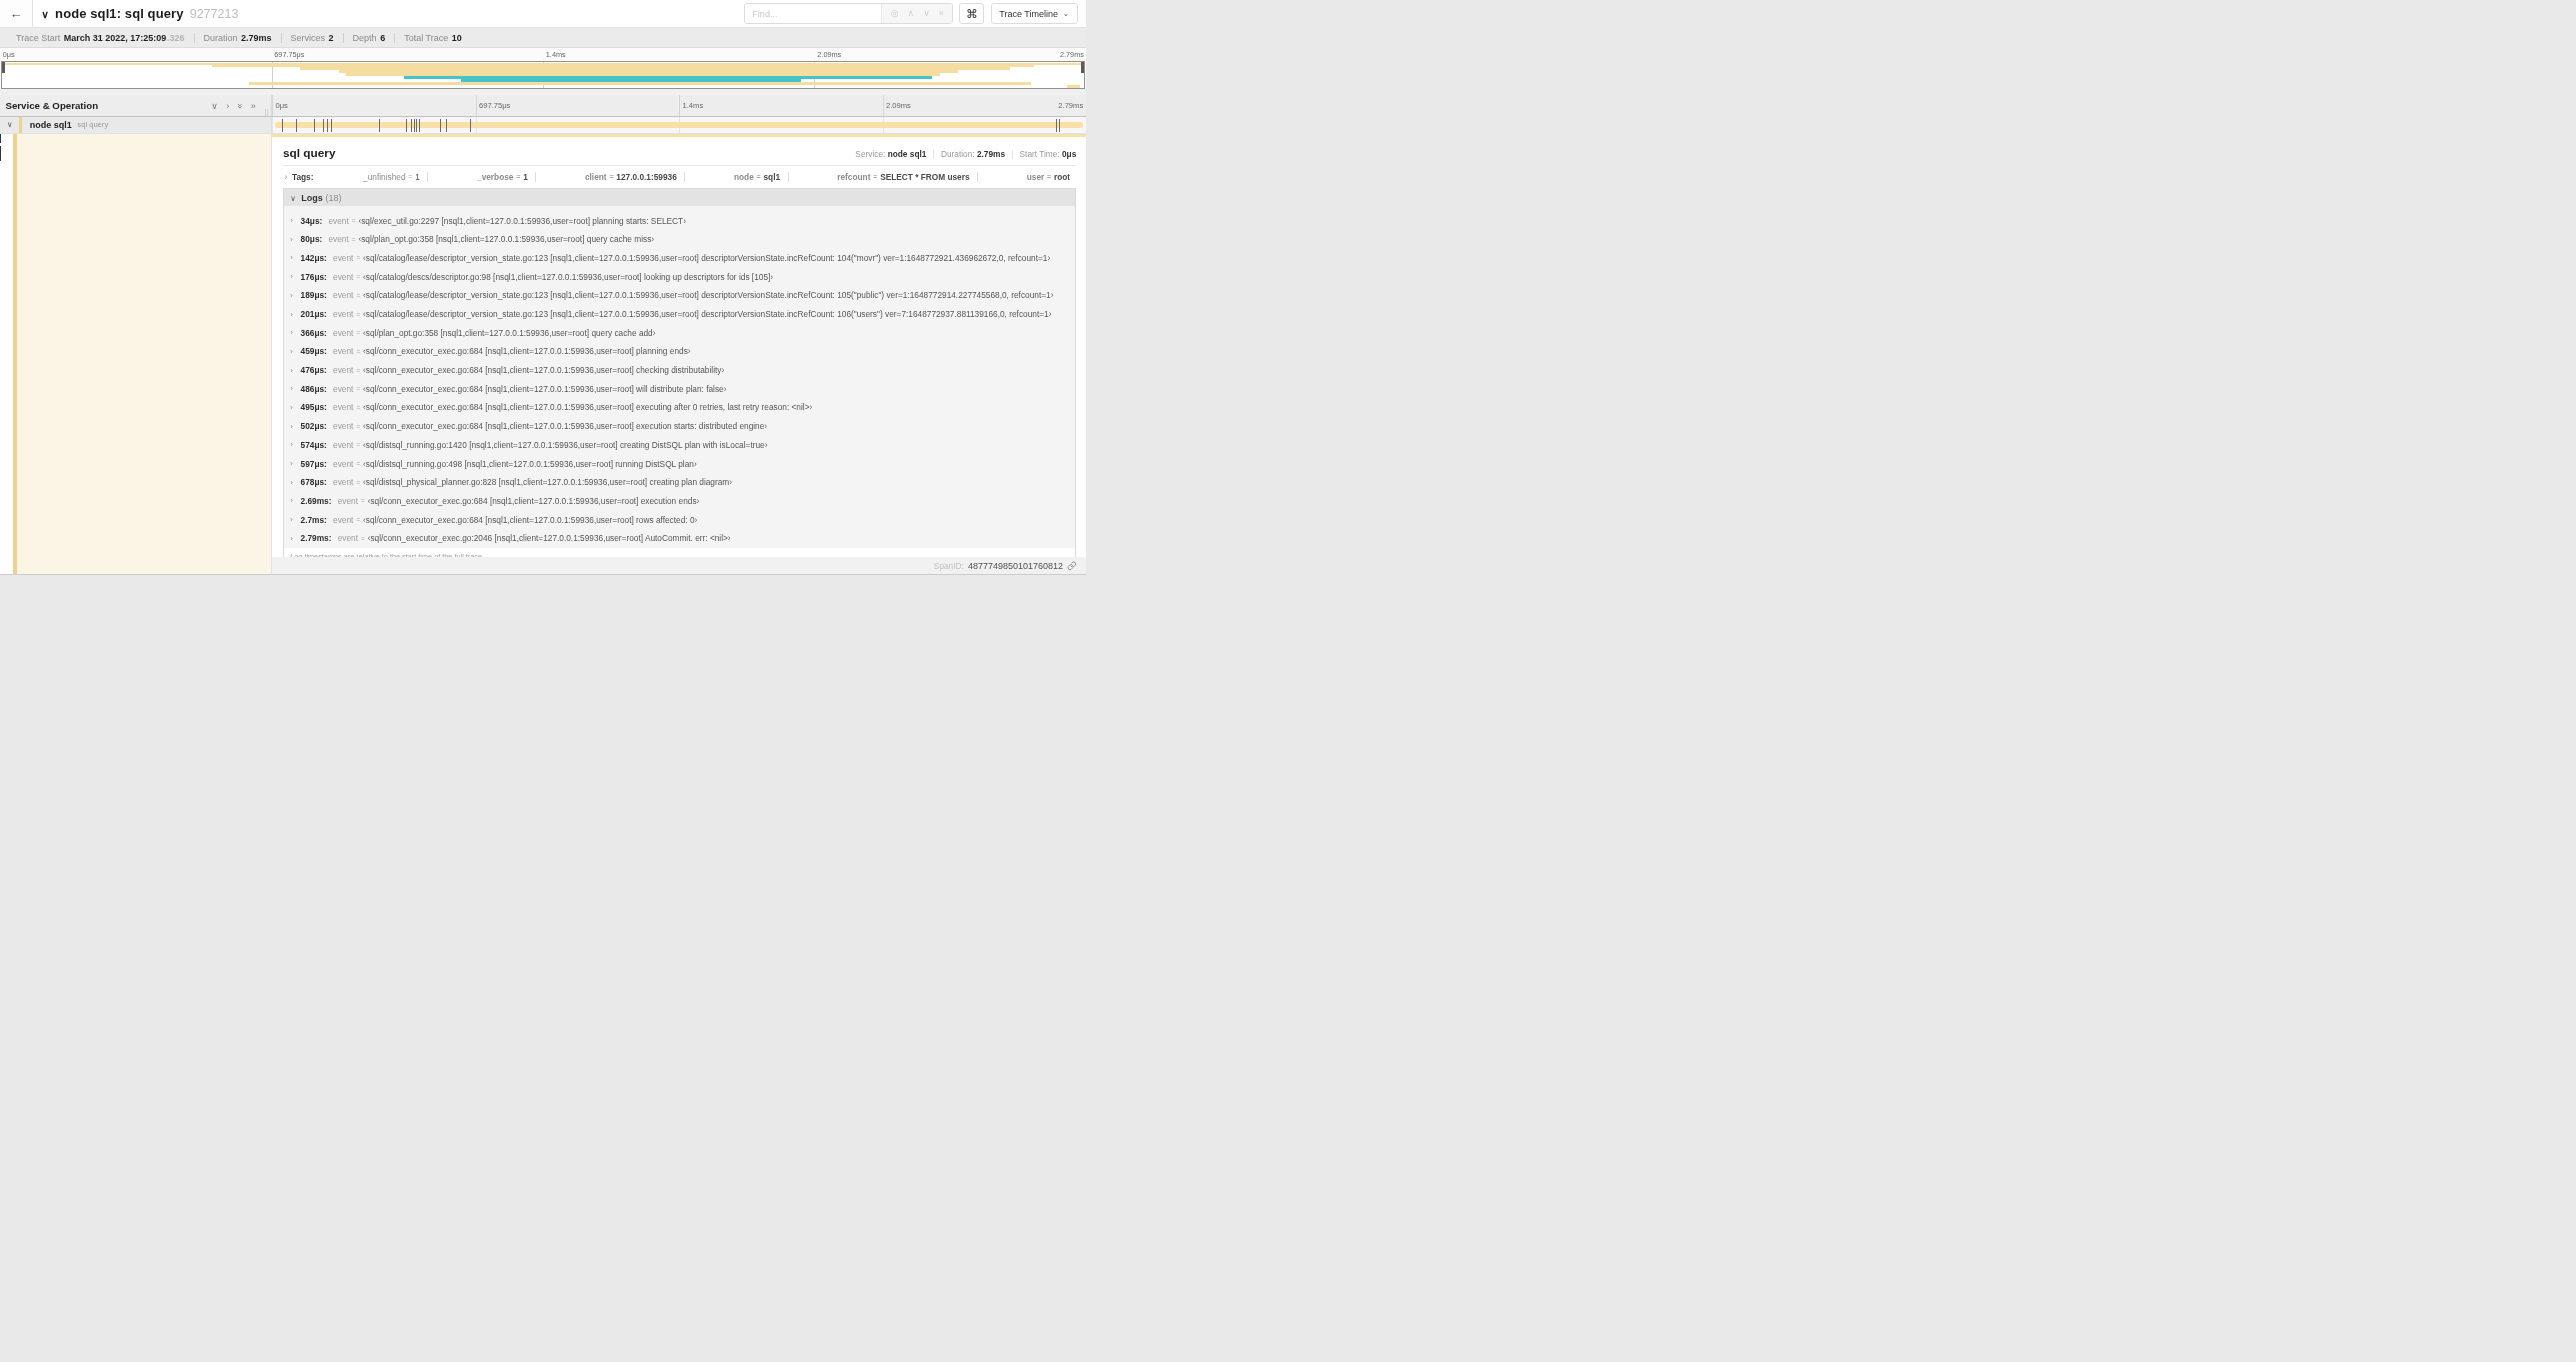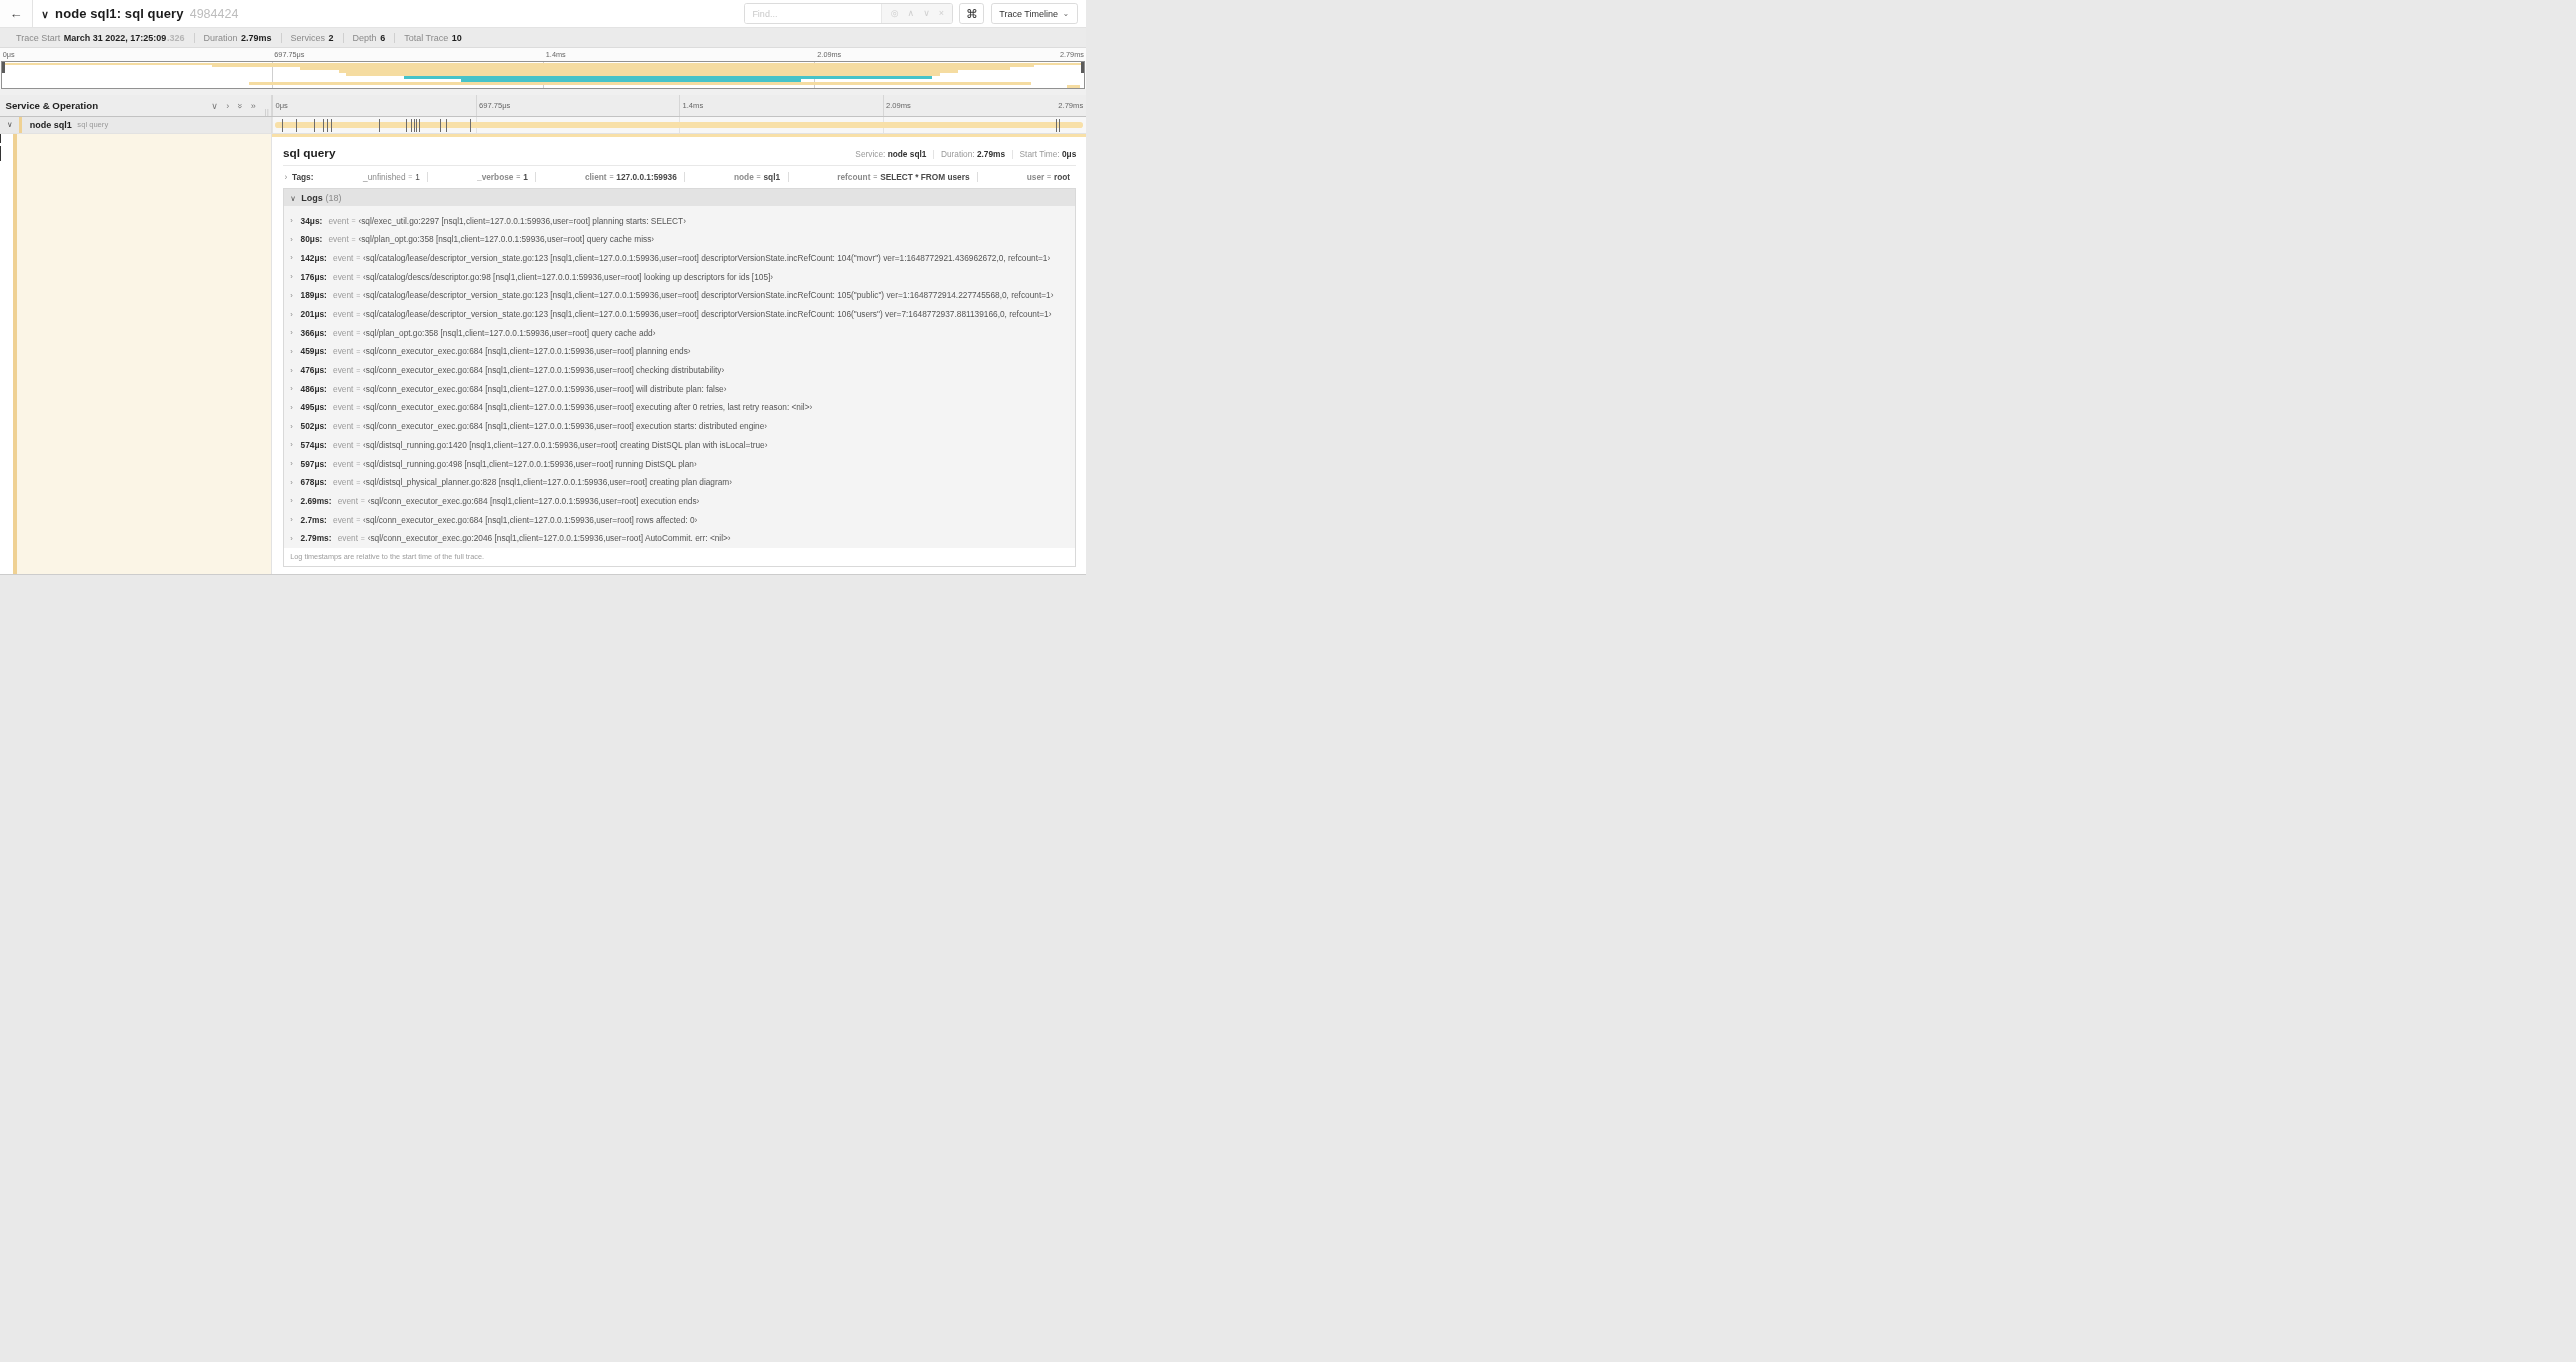--- a/index.html
+++ b/index.html
@@ -110,21 +110,21 @@
 </head>
 <body>
 
 <div class="app">
 
   <div class="topbar">
     <button class="back-btn">←</button>
     <div class="title-wrap">
       <span class="collapse-caret">∨</span>
       <span class="page-title">node sql1: sql query</span>
-      <span class="trace-id">4984424</span>
+      <span class="trace-id">9277213</span>
     </div>
     <div class="top-right">
       <div class="find-group">
         <input class="find-input" placeholder="Find..." style="">
         <div class="find-ops" id="find-ops">
             <span>◎</span>
             <span>∧</span>
             <span>∨</span>
             <span>×</span>
           </div>
@@ -428,16 +428,26 @@
                 <div class="log-caret">›</div>
                 <div class="log-t">2.79ms:</div>
                 <div class="log-k">event</div>
                 <div class="log-eq">=</div>
                 <div class="log-v">‹sql/conn_executor_exec.go:2046 [nsql1,client=127.0.0.1:59936,user=root] AutoCommit. err: &lt;nil&gt;›</div>
               </div>
             </div>
           <div class="logs-footer">Log timestamps are relative to the start time of the full trace.</div>
         </div>
       </div>
+      <div class="spanid-row">
+        <span class="spanid-label">SpanID:</span>
+        <span class="spanid-value">4877749850101760812</span>
+        <span class="link-icon">
+          <svg width="9.7" height="9.7" viewBox="0 0 24 24" fill="none" stroke="#8a8a8a" stroke-width="2.4" stroke-linecap="round">
+            <path d="M10 13a5 5 0 0 0 7.5.5l3-3a5 5 0 0 0-7-7l-1.7 1.7"></path>
+            <path d="M14 11a5 5 0 0 0-7.5-.5l-3 3a5 5 0 0 0 7 7l1.7-1.7"></path>
+          </svg>
+        </span>
+      </div>
     </div>
   </div>
 </div>
 
 
 </body></html>

